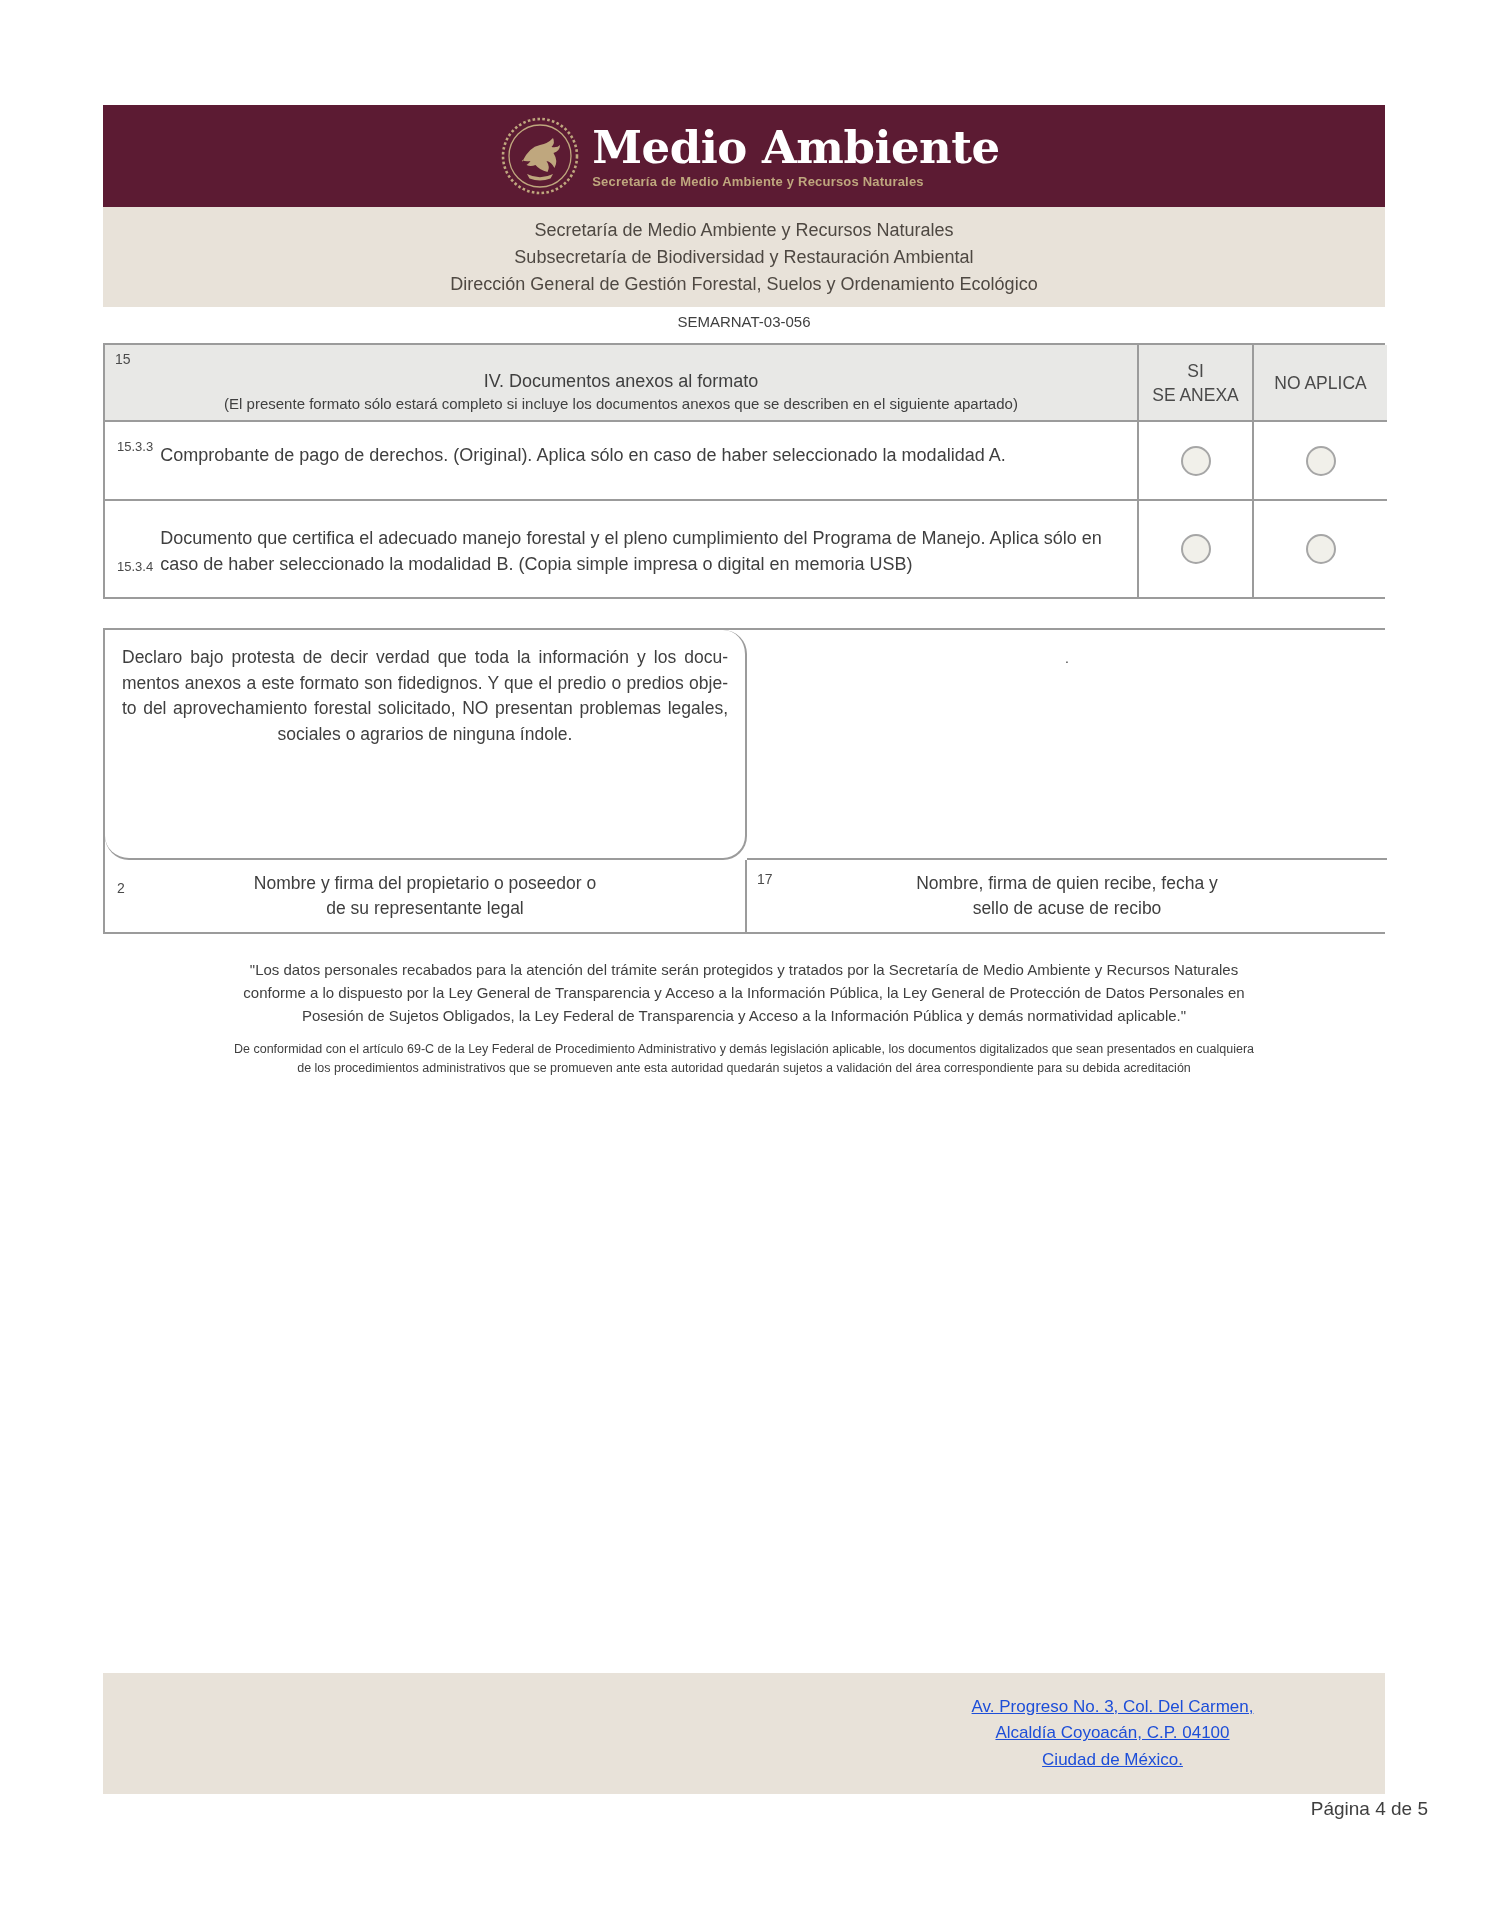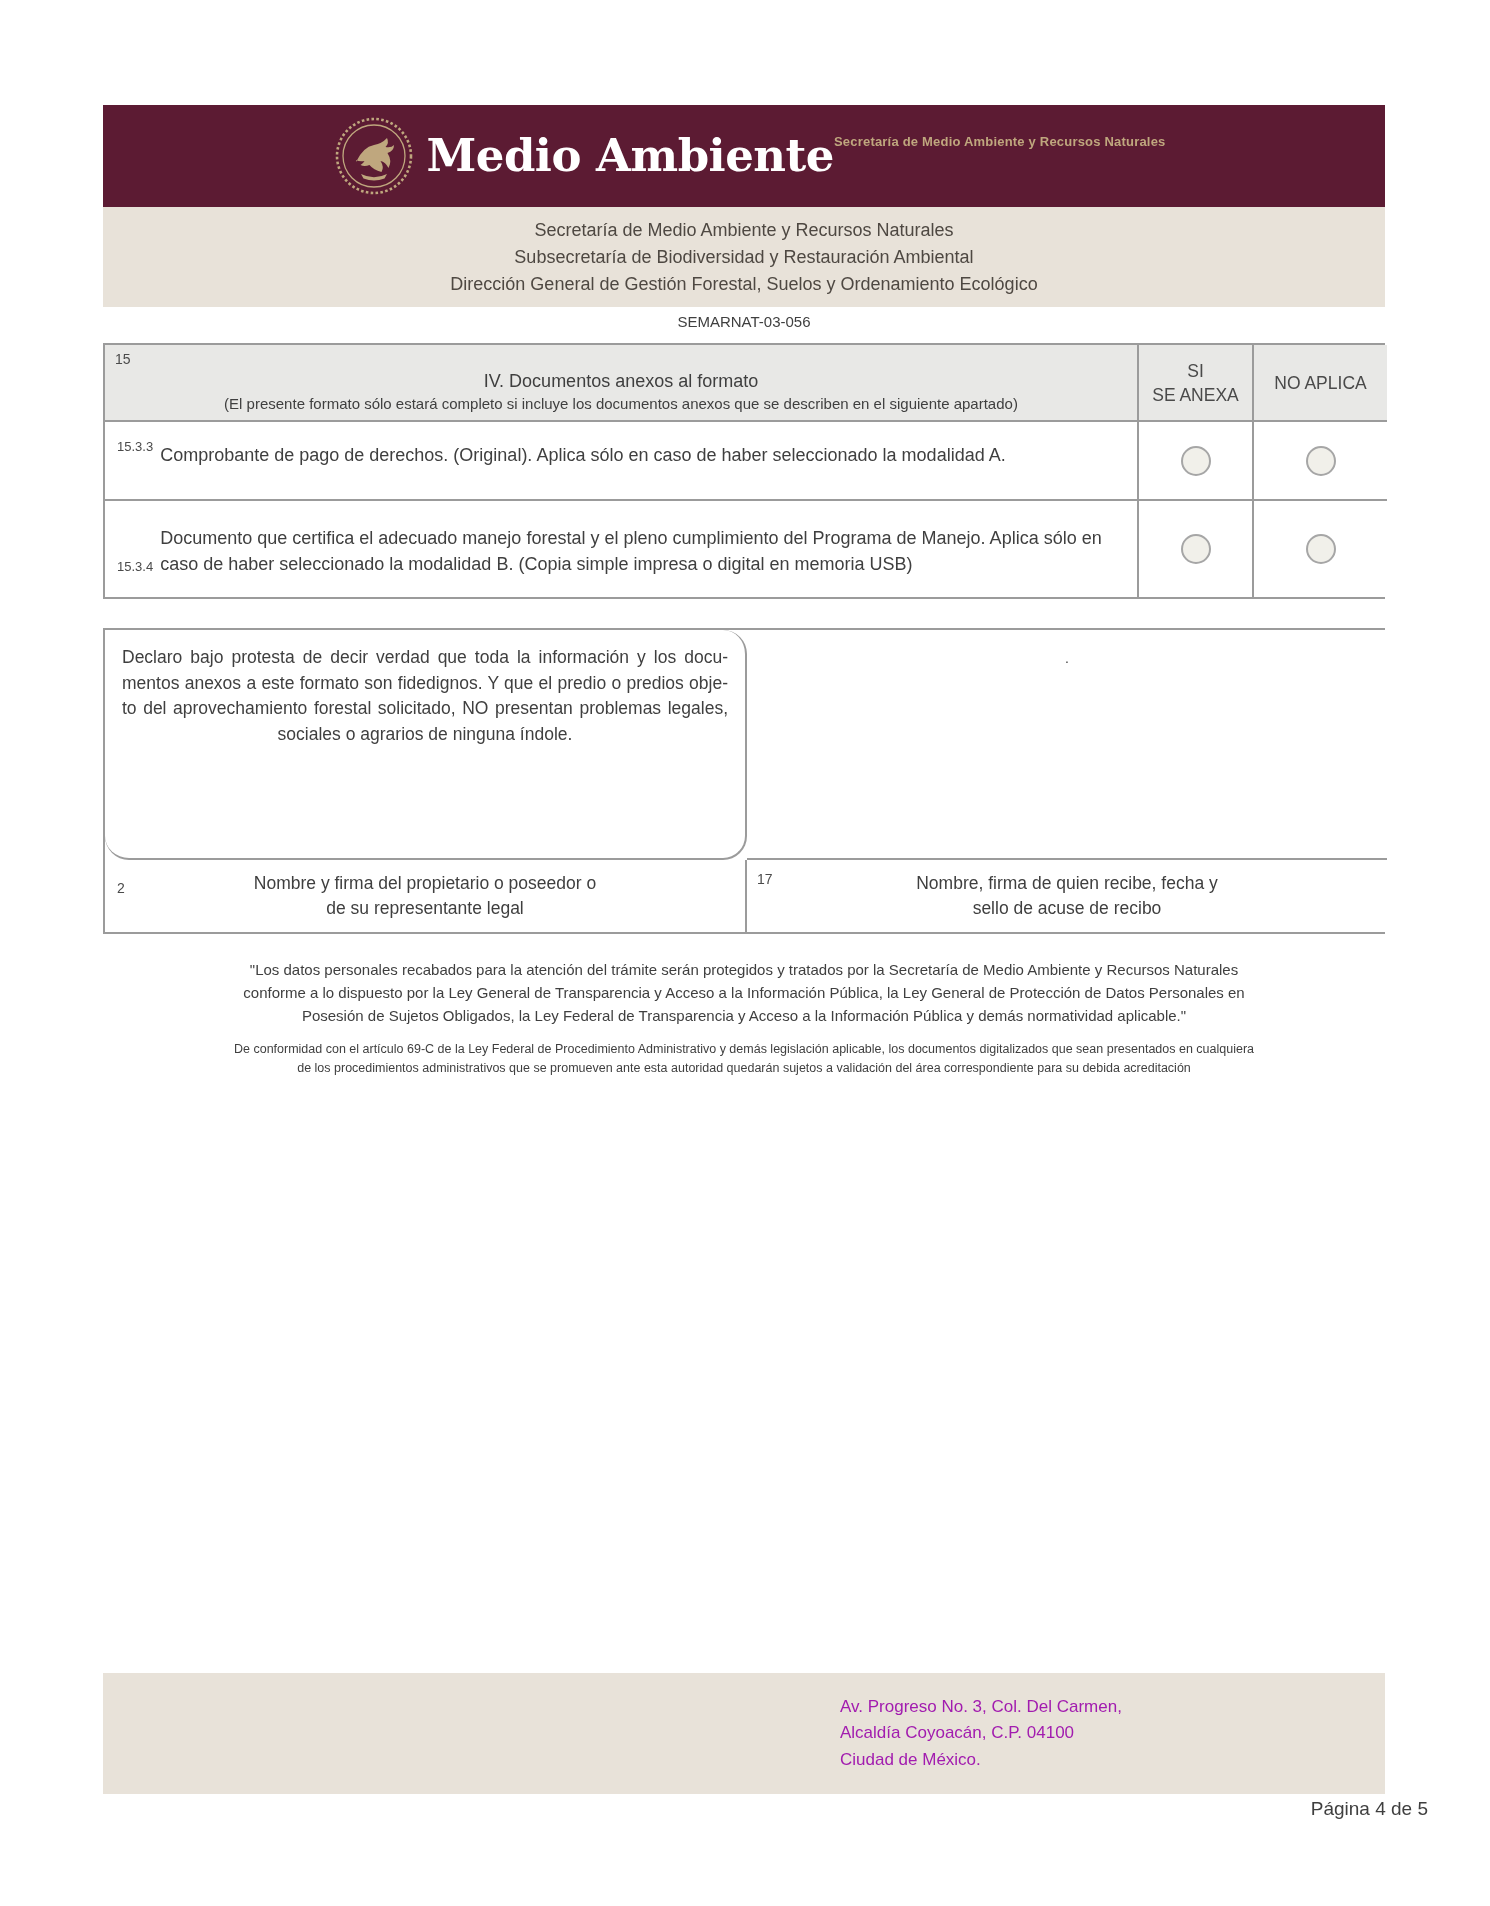--- a/index.html
+++ b/index.html
@@ -12,21 +12,21 @@
     overflow:hidden;
   }
   
   .brandbar{
     position:absolute;left:103px;top:105px;width:1282px;height:102px;
     background:#5c1b33;
     display:flex;align-items:center;justify-content:center;
   }
   .logo-group{display:flex;align-items:center;gap:12px;transform:translateX(6px);}
   .seal{flex:0 0 auto;}
-  .logo-text{display:flex;flex-direction:row;}
+  .logo-text{display:flex;flex-direction:column;}
   .logo-title{
     font-family:"DejaVu Serif","Liberation Serif",serif;
     font-weight:bold;font-size:45px;line-height:48px;color:#ffffff;letter-spacing:-0.5px;
   }
   .logo-subtitle{font-size:13px;font-weight:bold;color:#bfa77e;margin-top:2px;letter-spacing:0.2px;}
   
   .orgband{
     position:absolute;left:103px;top:207px;width:1282px;height:100px;
     background:#e8e2d9;color:#4e4842;
     text-align:center;font-size:18px;line-height:27px;
@@ -85,21 +85,21 @@
   .digitization{
     position:absolute;left:103px;top:1040px;width:1282px;
     text-align:center;font-size:12.5px;line-height:19px;color:#3f3f3f;
   }
   
   .footerband{
     position:absolute;left:103px;top:1673px;width:1282px;height:121px;
     background:#e8e2d9;
     display:flex;align-items:center;justify-content:flex-end;
   }
-  .address{width:545px;text-align:left;font-size:17px;line-height:26.5px;color:#a21caf;}
+  .address{width:545px;text-align:center;font-size:17px;line-height:26.5px;color:#1d4ed8;text-decoration:underline;}
   .page-number{
     position:absolute;left:103px;top:1798px;width:1325px;
     text-align:right;font-size:19px;color:#3f3f3f;
   }
 </style>
 </head>
 <body>
 
 <div class="page">
 

